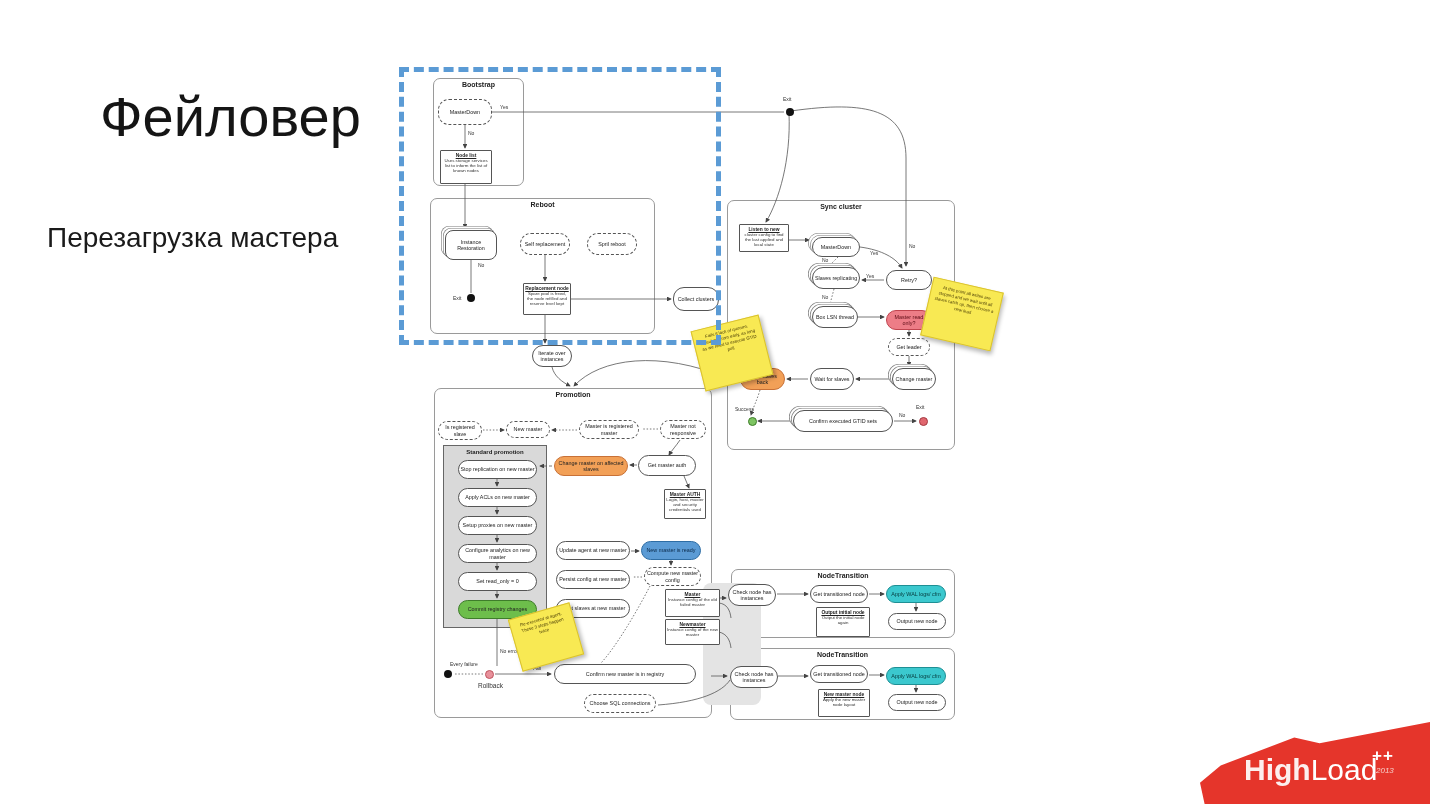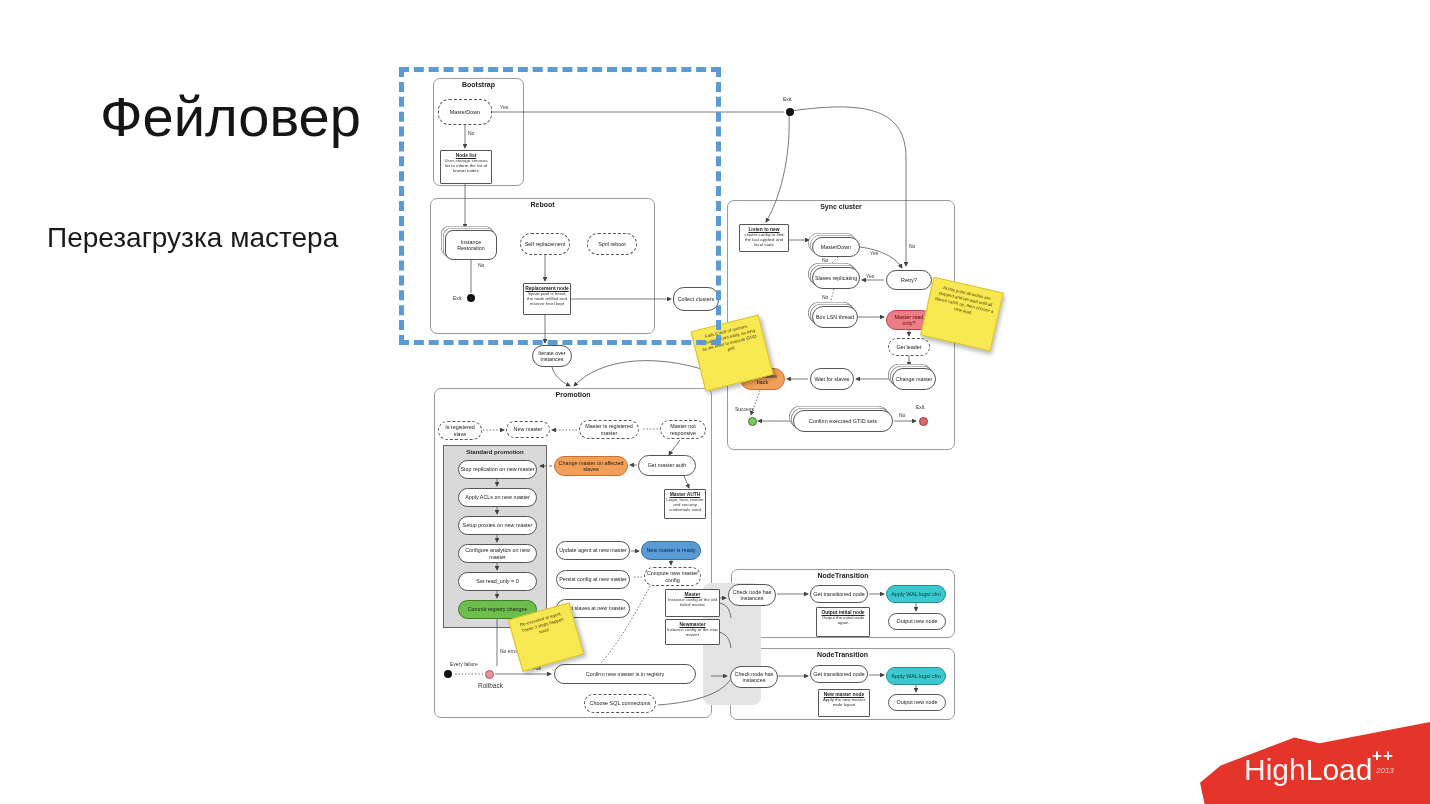--- a/index.html
+++ b/index.html
@@ -43,21 +43,21 @@
   .dot.pinkd{background:#e8919b;border:1px solid #c05560}
 
   .sticky{position:absolute;background:#f8e953;border:1px solid #d9c12f;z-index:6;
           box-shadow:2px 3px 4px rgba(0,0,0,.28);font-size:4.4px;line-height:1.35;
           padding:5px 4px;color:#4c3f07;text-align:center;box-sizing:border-box}
 
   .logo{position:absolute;left:1200px;top:722px;width:230px;height:82px;z-index:9;
         background:#e5352b;
         clip-path:polygon(0% 74%,9% 53%,41% 19%,52% 26%,100% 0%,100% 100%,2% 100%)}
   .logo-text{position:absolute;left:44px;top:33px;font-size:30px;color:#fff;line-height:1;white-space:nowrap}
-  .logo-high{font-weight:400;opacity:.92}
+  .logo-high{font-weight:700;opacity:.92}
   .logo-load{font-weight:normal}
   .logo-plus{position:absolute;left:172px;top:24px;font-size:17px;font-weight:bold;color:#fff;letter-spacing:1px}
   .logo-year{position:absolute;left:176px;top:44px;font-size:8px;color:#f6cfc9;font-style:italic}
 </style>
 </head>
 <body>
 
 <div class="slide-title">Фейловер</div>
 <div class="slide-subtitle">Перезагрузка мастера</div>
 

